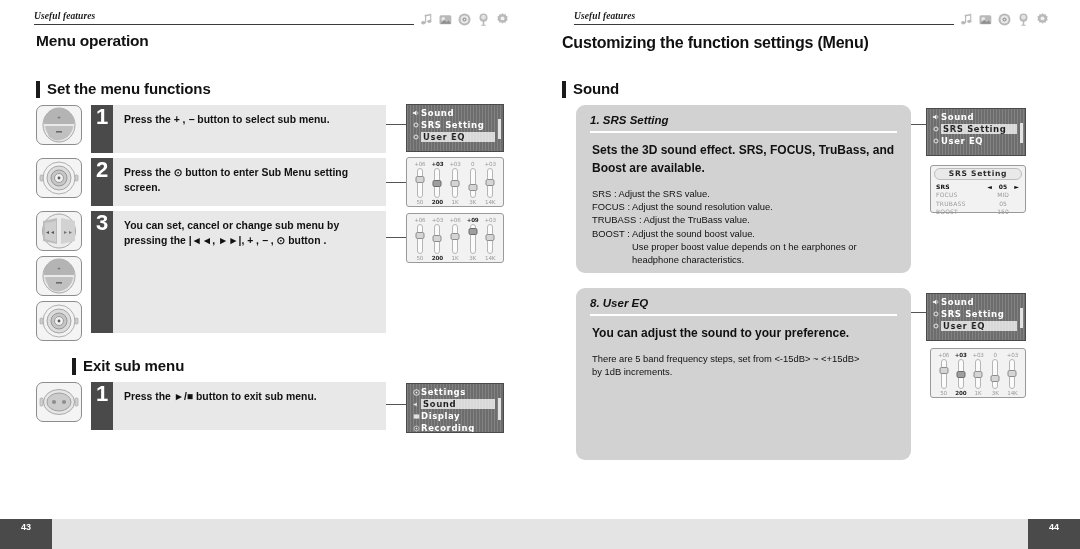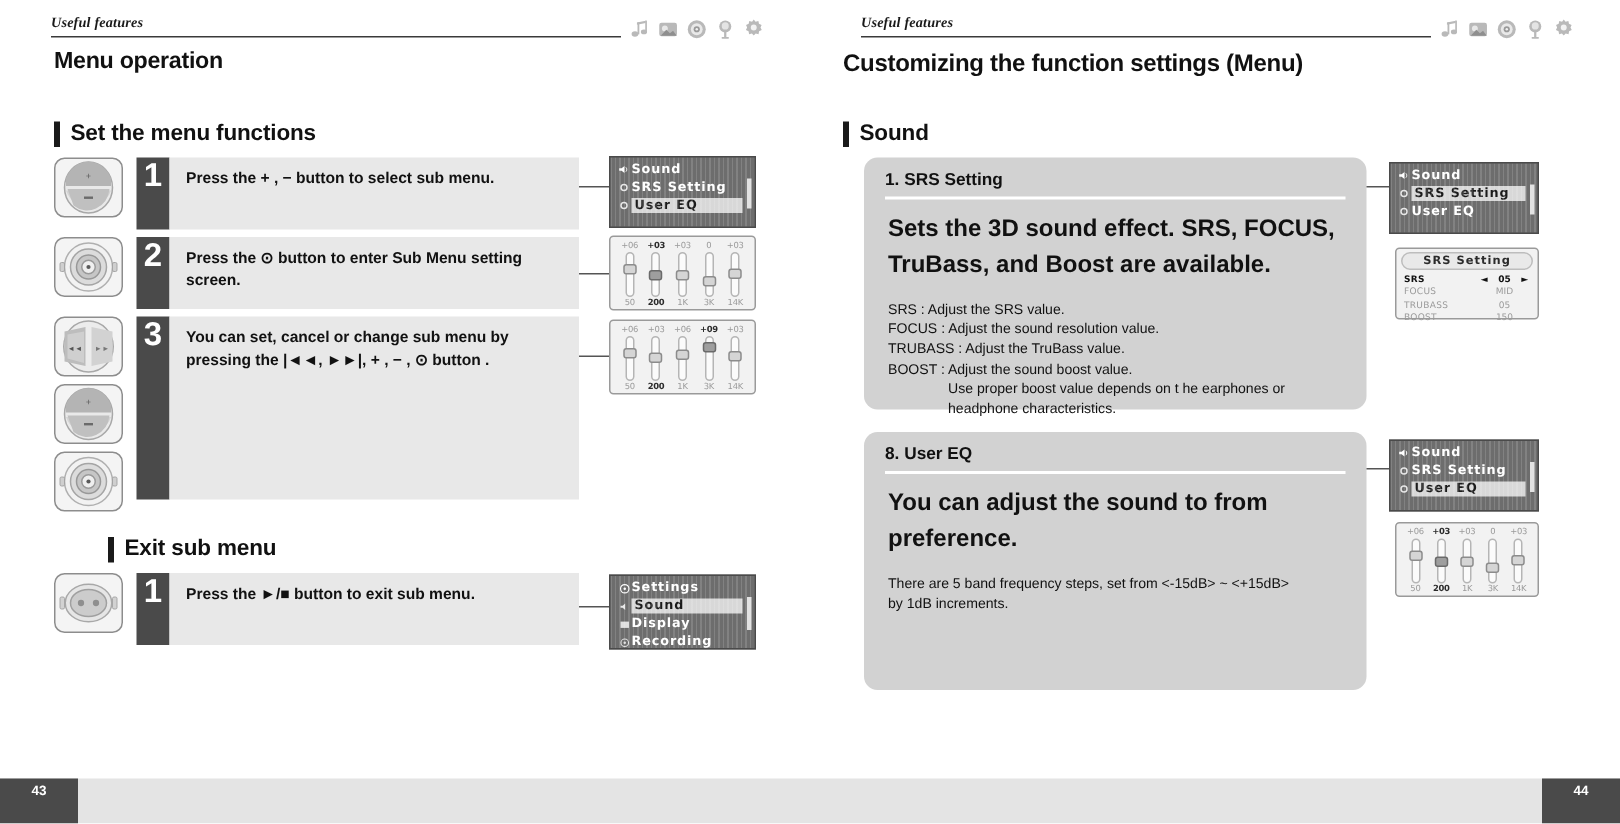--- a/index.html
+++ b/index.html
@@ -158,24 +158,25 @@
   .srs-row.on .k, .srs-row.on .v, .srs-row.on .ar { color:#111; font-weight: 700; }
 
   
   .card {
     position: absolute;
     background: #d2d2d2; border-radius: 9px;
   }
   .card-title {
     font-size: 11.5px; font-weight: 700; color: #111;
     padding: 9px 0 5px 14px;
+    font-style: italic;
   }
   .card-rule { height: 1.6px; background: #fff; margin: 0 14px 0 14px; }
   .card-sub {
-    font-size: 16px; font-weight: 700; color: #111;
+    font-size: 12px; font-weight: 700; color: #111;
     padding: 8px 16px 0 16px; line-height: 1.5;
   }
   .card-text {
     font-size: 9.4px; color: #111; padding: 10px 16px 0 16px; line-height: 1.42;
   }
   .card-text .ind { display:block; padding-left: 40px; }
 
   
   .footer { position: absolute; left: 0; bottom: 0; width: 1080px; height: 30px; background: #e4e4e4; }
   .foot-tab {
@@ -620,21 +621,21 @@
         <span class="k">BOOST</span>
         <span class="ar"></span>
         <span class="v" style="width:20px">150</span>
         <span class="ar"></span>
       </div>
     </div>
 
     <div class="card" style="left:36px; top:288px; width:335px; height:172px;">
       <div class="card-title">8. User EQ</div>
       <div class="card-rule"></div>
-      <div class="card-sub">You can adjust the sound to from preference.</div>
+      <div class="card-sub">You can adjust the sound to your preference.</div>
       <div class="card-text">
         <div>There are 5 band frequency steps, set from &lt;-15dB&gt; ~ &lt;+15dB&gt;</div>
         <div>by 1dB increments.</div>
       </div>
     </div>
     <div class="lead" style="left:371px; top:312px; width:15px;"></div>
 
     <div class="lcd lcd-menu" style="left:386px; top:293px; width:100px; height:48px;">
       <div class="lcd-stripes"></div>
       <div class="lcd-row title">

